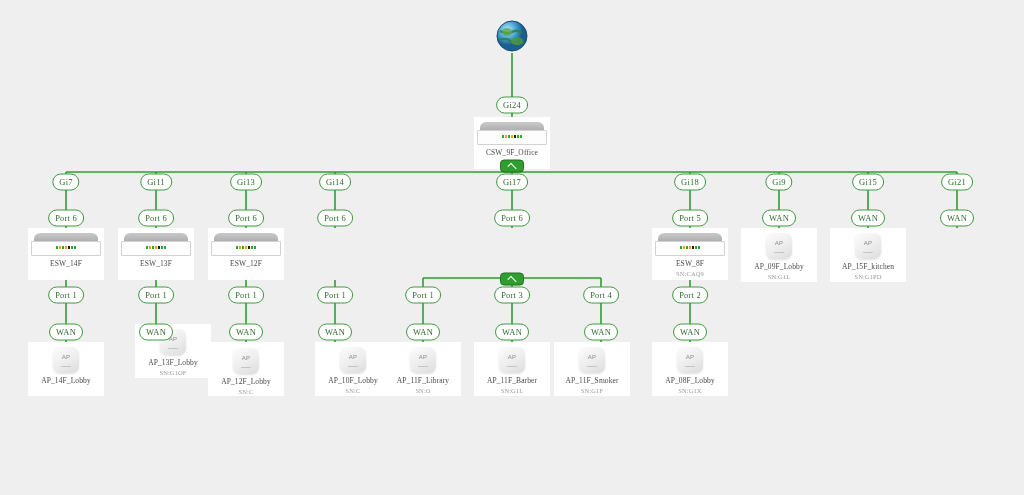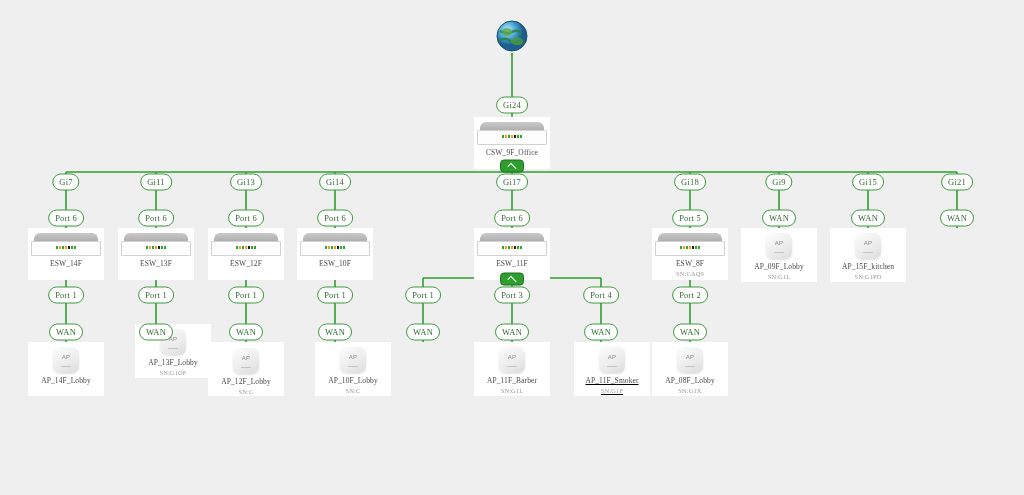--- a/index.html
+++ b/index.html
@@ -316,56 +316,22 @@
           <span class="led" style="background: rgb(32, 32, 32);"></span>
           <span class="led" style="background: rgb(47, 168, 47);"></span>
           <span class="led" style="background: rgb(47, 168, 47);"></span>
         </div>
       </div>
       <div class="dev-name">ESW_12F</div>
       <div class="dev-sn faint">&nbsp;</div>
     </div>
     <div class="pill" style="left: 335px; top: 182px;">Gi14</div>
     <div class="pill" style="left: 335px; top: 218px;">Port 6</div>
-    <div class="card" style="left: 335px; top: 228px;">
-      <div class="sw-img">
-        <div class="sw-top"></div>
-        <div class="sw-body"></div>
-        <div class="leds">
-          <span class="led" style="background: rgb(47, 168, 47);"></span>
-          <span class="led" style="background: rgb(240, 160, 32);"></span>
-          <span class="led" style="background: rgb(47, 168, 47);"></span>
-          <span class="led" style="background: rgb(240, 160, 32);"></span>
-          <span class="led" style="background: rgb(32, 32, 32);"></span>
-          <span class="led" style="background: rgb(47, 168, 47);"></span>
-          <span class="led" style="background: rgb(47, 168, 47);"></span>
-        </div>
-      </div>
-      <div class="dev-name">ESW_10F</div>
-      <div class="dev-sn faint">&nbsp;</div>
-    </div>
     <div class="pill" style="left: 512px; top: 182px;">Gi17</div>
     <div class="pill" style="left: 512px; top: 218px;">Port 6</div>
-    <div class="card" style="left: 512px; top: 228px;">
-      <div class="sw-img">
-        <div class="sw-top"></div>
-        <div class="sw-body"></div>
-        <div class="leds">
-          <span class="led" style="background: rgb(47, 168, 47);"></span>
-          <span class="led" style="background: rgb(240, 160, 32);"></span>
-          <span class="led" style="background: rgb(47, 168, 47);"></span>
-          <span class="led" style="background: rgb(240, 160, 32);"></span>
-          <span class="led" style="background: rgb(32, 32, 32);"></span>
-          <span class="led" style="background: rgb(47, 168, 47);"></span>
-          <span class="led" style="background: rgb(47, 168, 47);"></span>
-        </div>
-      </div>
-      <div class="dev-name">ESW_11F</div>
-      <div class="dev-sn faint">&nbsp;</div>
-    </div>
     <div class="pill" style="left: 690px; top: 182px;">Gi18</div>
     <div class="pill" style="left: 690px; top: 218px;">Port 5</div>
     <div class="card" style="left: 690px; top: 228px;">
       <div class="sw-img">
         <div class="sw-top"></div>
         <div class="sw-body"></div>
         <div class="leds">
           <span class="led" style="background: rgb(47, 168, 47);"></span>
           <span class="led" style="background: rgb(240, 160, 32);"></span>
           <span class="led" style="background: rgb(47, 168, 47);"></span>
@@ -438,33 +404,41 @@
     <div class="card ap" style="left: 353px; top: 342px;">
       <div class="ap-img">
         <div class="ap-txt">AP</div>
         <div class="ap-slot"></div>
       </div>
       <div class="dev-name">AP_10F_Lobby</div>
       <div class="dev-sn">SN:C</div>
     </div>
     <div class="pill" style="left: 423px; top: 295px;">Port 1</div>
     <div class="pill" style="left: 423px; top: 332px;">WAN</div>
+    <div class="card ap" style="left: 423px; top: 342px;">
+      <div class="ap-img">
+        <div class="ap-txt">AP</div>
+        <div class="ap-slot"></div>
+      </div>
+      <div class="dev-name">AP_11F_Library</div>
+      <div class="dev-sn">SN:O</div>
+    </div>
     <div class="pill" style="left: 512px; top: 295px;">Port 3</div>
     <div class="pill" style="left: 512px; top: 332px;">WAN</div>
     <div class="card ap" style="left: 512px; top: 342px;">
       <div class="ap-img">
         <div class="ap-txt">AP</div>
         <div class="ap-slot"></div>
       </div>
       <div class="dev-name">AP_11F_Barber</div>
       <div class="dev-sn">SN:G1L</div>
     </div>
     <div class="pill" style="left: 601px; top: 295px;">Port 4</div>
     <div class="pill" style="left: 601px; top: 332px;">WAN</div>
-    <div class="card ap" style="left: 612px; top: 342px; text-decoration: underline;">
+    <div class="card ap" style="left: 592px; top: 342px;">
       <div class="ap-img">
         <div class="ap-txt">AP</div>
         <div class="ap-slot"></div>
       </div>
       <div class="dev-name">AP_11F_Smoker</div>
       <div class="dev-sn">SN:G1F</div>
     </div>
     <div class="pill" style="left: 690px; top: 295px;">Port 2</div>
     <div class="pill" style="left: 690px; top: 332px;">WAN</div>
     <div class="card ap" style="left: 690px; top: 342px;">

